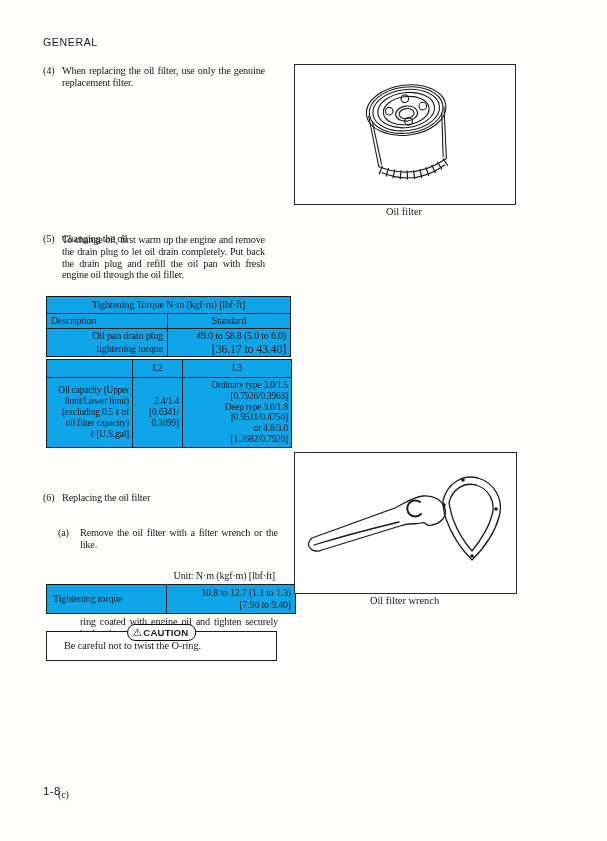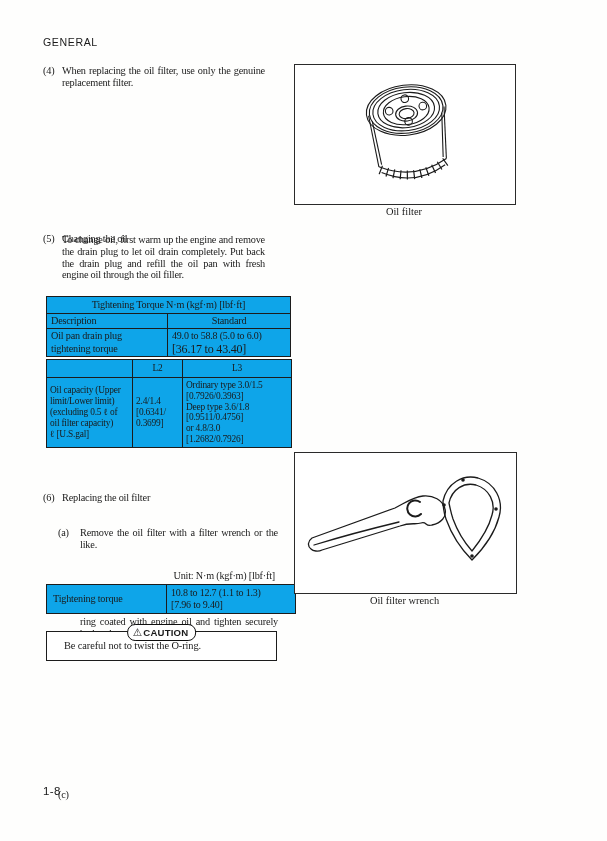--- a/index.html
+++ b/index.html
@@ -14,22 +14,22 @@
   .hang .n{position:absolute;left:0;top:0;}
   .doc-header{font-family:"Liberation Sans","DejaVu Sans",sans-serif;font-size:10.6px;letter-spacing:0.6px;}
   .pagenum{font-family:"Liberation Sans","DejaVu Sans",sans-serif;font-size:11.5px;letter-spacing:0.4px;}
   .figbox{border:1.2px solid #2a2a2a;background:#fff;}
   .figcap{text-align:center;font-size:10.4px;}
   table.tbl{border-collapse:collapse;border:1.5px solid #1c1c1c;background:#0ea5e9;}
   table.tbl td{border:1px solid #1c1c1c;vertical-align:middle;}
   .t1 td,.t3 td{font-size:10.2px;line-height:12.3px;letter-spacing:-0.2px;padding:1px 4px;}
   .t2 td{font-size:9.4px;line-height:10.8px;letter-spacing:-0.2px;padding:2px 3px;}
   .cellc{text-align:center;}
-  .blk{display:block;text-align:left;white-space:nowrap;}
-  .lblk{display:block;text-align:left;white-space:nowrap;}
+  .blk{display:block;text-align:right;white-space:nowrap;}
+  .lblk{display:block;text-align:right;white-space:nowrap;}
   .unit-note{font-size:10.2px;letter-spacing:-0.2px;text-align:right;}
   .cbox{border:1.5px solid #1c1c1c;background:#fff;}
   .cbadge{
     position:absolute;left:50%;top:-8px;transform:translateX(-50%);
     height:15px;background:#fff;border:1.3px solid #0f0f0f;border-radius:8px;
     display:flex;align-items:center;padding:0 7px 0 5px;
     font-family:"Liberation Sans","DejaVu Sans",sans-serif;font-weight:700;font-size:9.6px;letter-spacing:0.2px;white-space:nowrap;
   }
   .cwarn{font-weight:400;font-size:10.5px;line-height:1;margin-right:1px;}
   .ctext{padding:8px 0 0 17px;font-size:10.4px;letter-spacing:-0.1px;}

